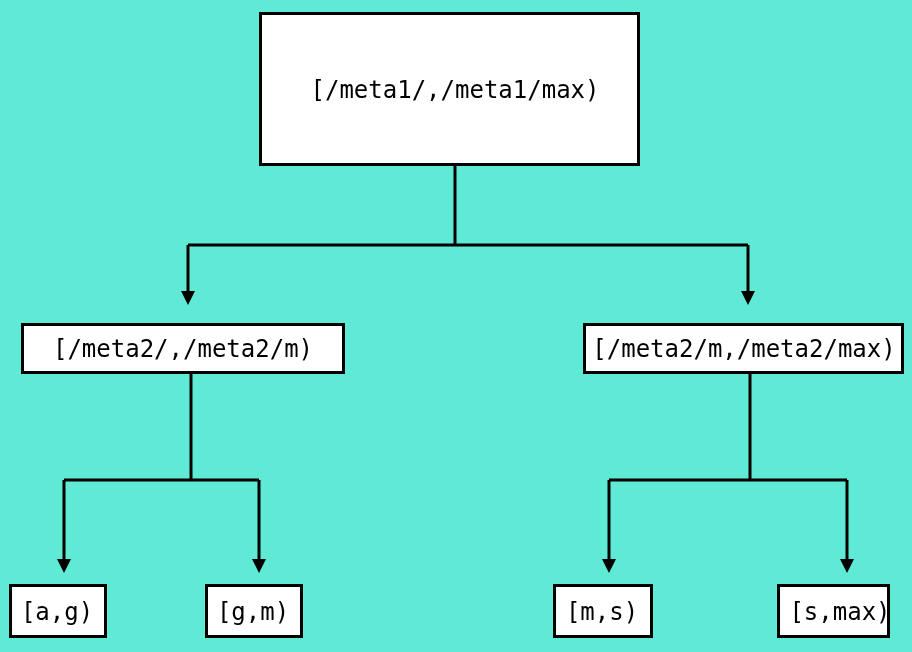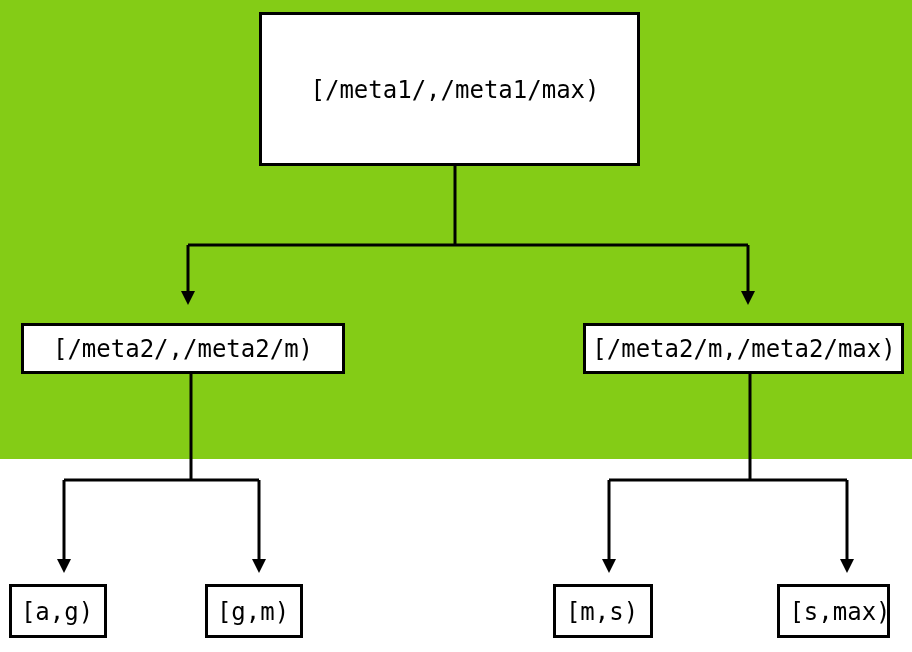--- a/index.html
+++ b/index.html
@@ -10,22 +10,22 @@
   }
   body {
     width: 912px;
     height: 652px;
     overflow: hidden;
     font-family: "DejaVu Sans Mono", "Liberation Mono", monospace;
   }
   #diagram-root {
     position: relative;
     width: 912px;
-    height: 459px;
-    background: #84cc16;
+    height: 652px;
+    background: #5eead4;
   }
   svg#tree-svg {
     position: absolute;
     left: 0;
     top: 0;
     width: 912px;
     height: 652px;
     display: block;
   }
   .node-box {

